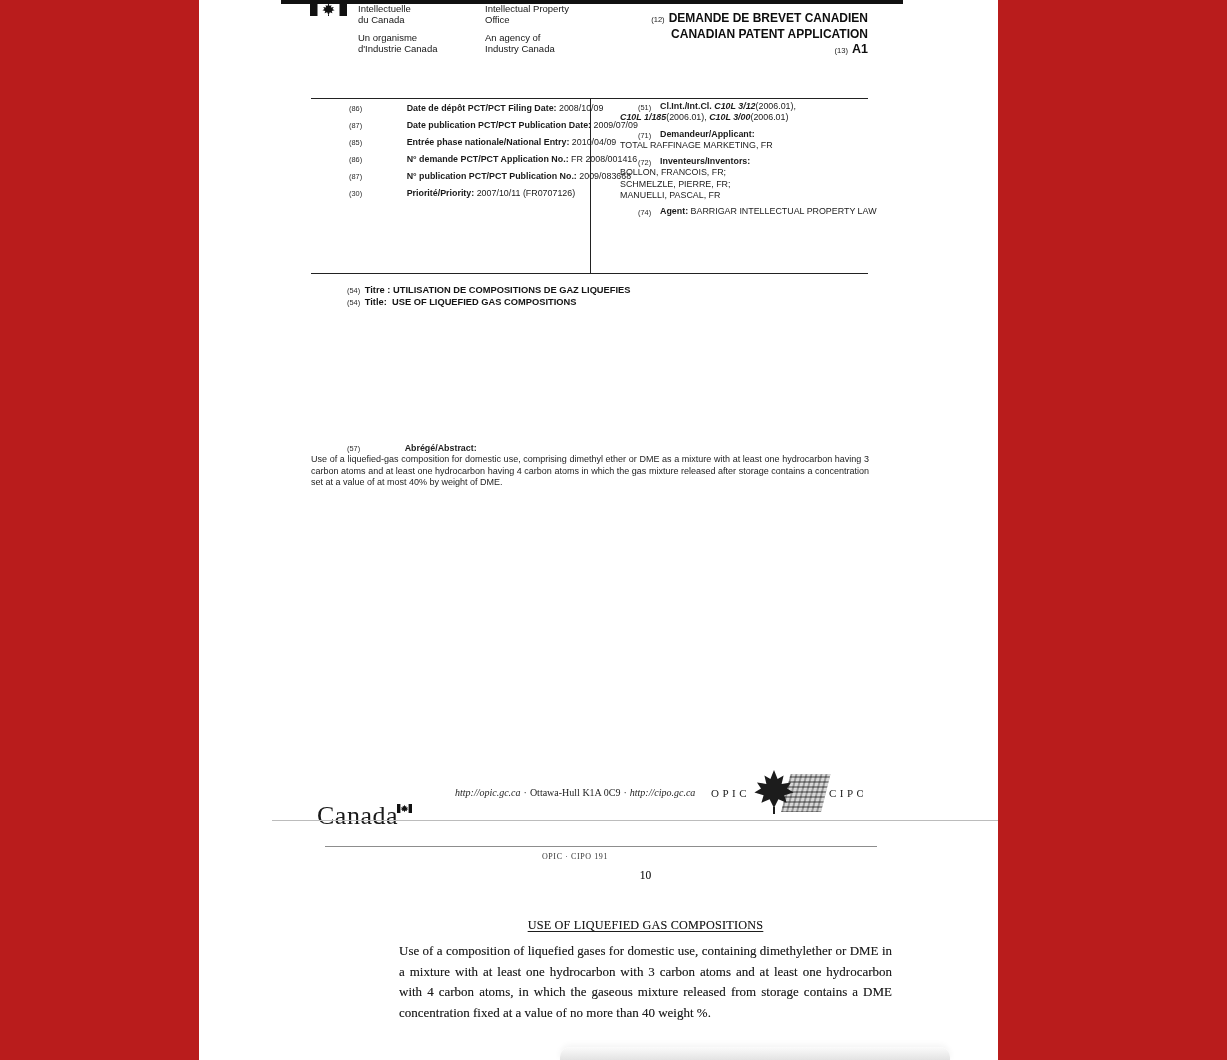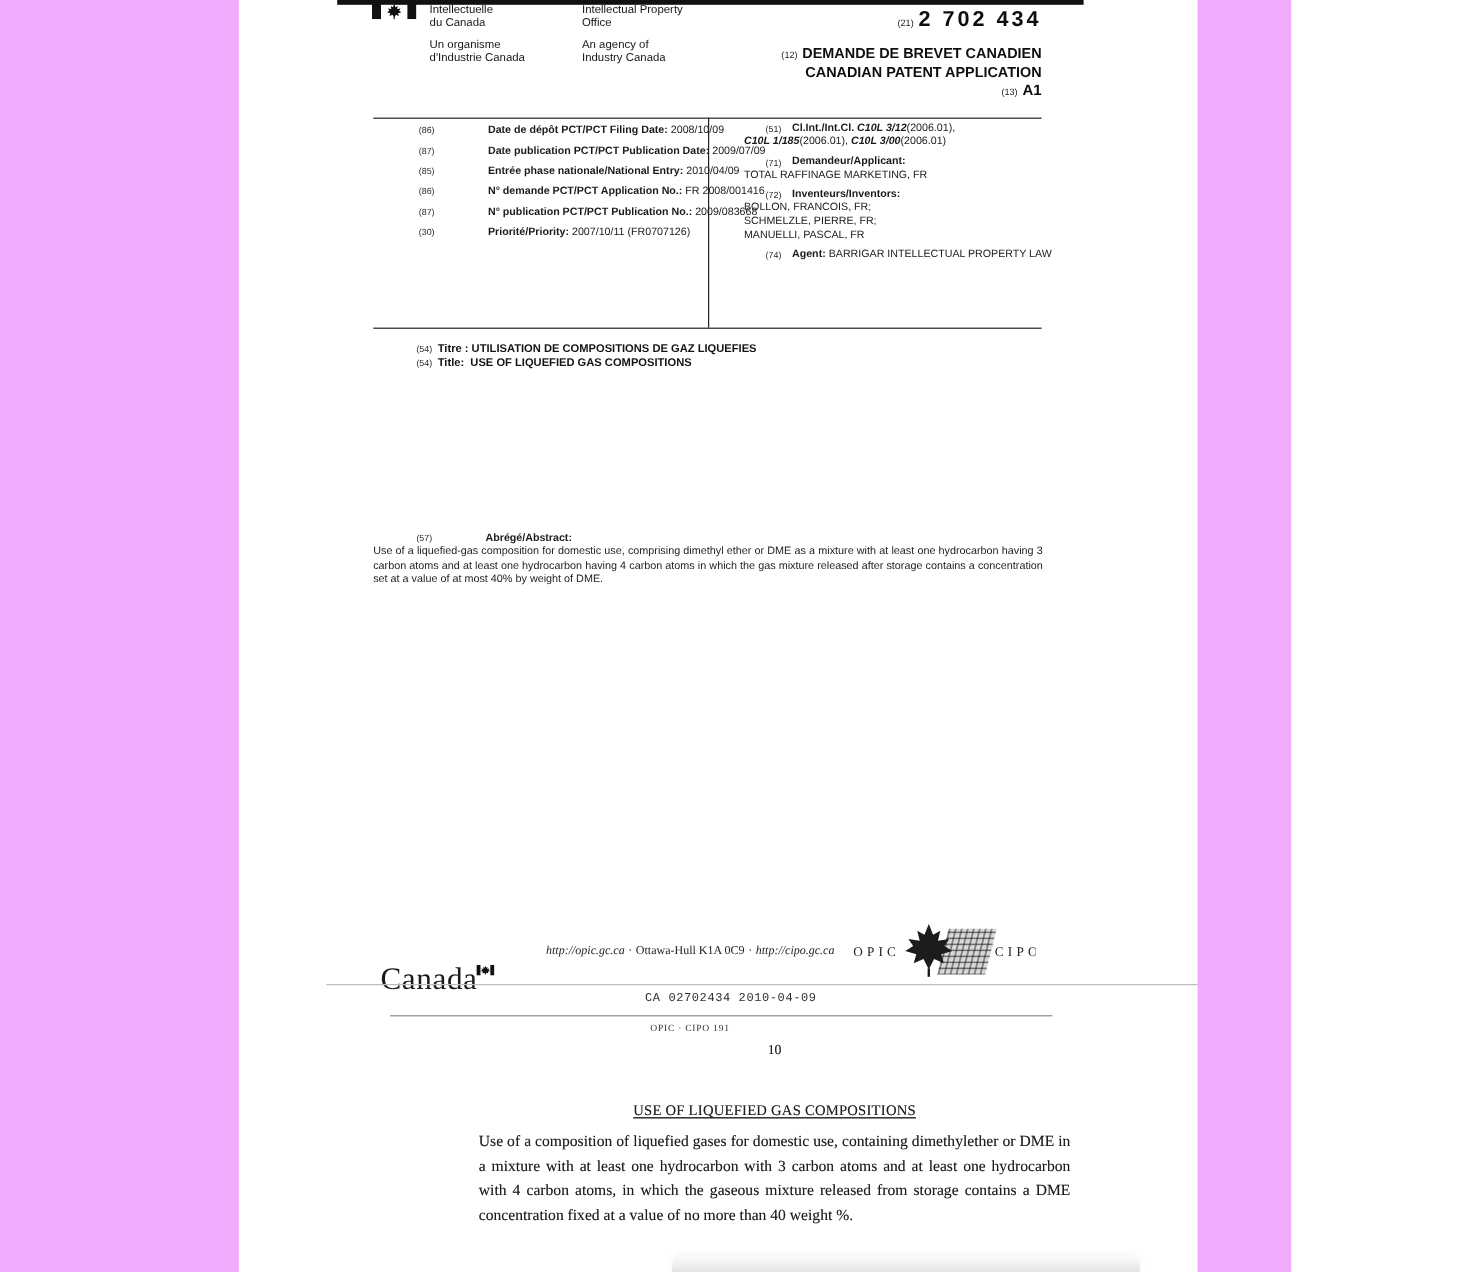--- a/index.html
+++ b/index.html
@@ -1,19 +1,19 @@
 <!DOCTYPE html>
 <html><head>
 <meta charset="utf-8">
 <style>
   html,body{margin:0;padding:0;}
   .screen{
     position:relative;
-    width:1076px;height:1060px;
-    background:#f0abfc;
+    width:1227px;height:1060px;
+    background:#b91c1c;
     overflow:hidden;
     font-family:"Liberation Sans",sans-serif;
     color:#1b1b1b;
   }
   .paper{
     position:absolute;left:199px;top:0;width:799px;height:1060px;
     background:#ffffff;
   }
   .abs{position:absolute;}
 
@@ -121,21 +121,20 @@
         <div>Intellectual Property</div>
         <div>Office</div>
       </div>
       <div>
         <div>An agency of</div>
         <div>Industry Canada</div>
       </div>
     </div>
 
     <div class="abs hdr-right">
-      <div class="pub-num"><span class="code-sm">(21)</span><span>2 702 434</span></div>
       <div class="doc-type first"><span class="code-sm">(12)</span><span>DEMANDE DE BREVET CANADIEN</span></div>
       <div class="doc-type">CANADIAN PATENT APPLICATION</div>
       <div class="kind"><span class="code-sm">(13)</span><span>A1</span></div>
     </div>
 
     <div class="abs tbl-top"></div>
     <div class="abs tbl-bottom"></div>
     <div class="abs tbl-div"></div>
 
     <div class="abs biblio-left">
@@ -212,21 +211,20 @@
         <rect x="14" y="2" width="40" height="38" fill="url(#gridpat)"></rect>
       </g>
       <g transform="translate(63,21) scale(2.0)">
         <path fill="#1c1c1c" d="M0,-10 L1.8,-5.5 4.8,-7.2 3.8,-3 8.5,-3.8 6.5,-0.8 9.8,1.2 5.2,2.6 6.3,6.4 2.2,4.6 0,9 -2.2,4.6 -6.3,6.4 -5.2,2.6 -9.8,1.2 -6.5,-0.8 -8.5,-3.8 -3.8,-3 -4.8,-7.2 -1.8,-5.5 Z"></path>
         <rect x="-0.5" y="8.5" width="1" height="3.5" fill="#1c1c1c"></rect>
       </g>
       <text x="118" y="28" class="logo-text">CIPO</text>
     </svg>
 
     <div class="abs rule1"></div>
-    <div class="abs scan-header">CA 02702434 2010-04-09</div>
     <div class="abs rule2"></div>
 
     <div class="abs scan-page page-num">10</div>
     <div class="abs scan-page scan-subheading"><span>USE OF LIQUEFIED GAS COMPOSITIONS</span></div>
     <div class="abs scan-page scan-body">Use of a composition of liquefied gases for domestic use, containing dimethylether or DME in a mixture with at least one hydrocarbon with 3 carbon atoms and at least one hydrocarbon with 4 carbon atoms, in which the gaseous mixture released from storage contains a DME concentration fixed at a value of no more than 40 weight %.</div>
   </div>
 
   <div class="abs bottom-bar"></div>
 </div>
 

